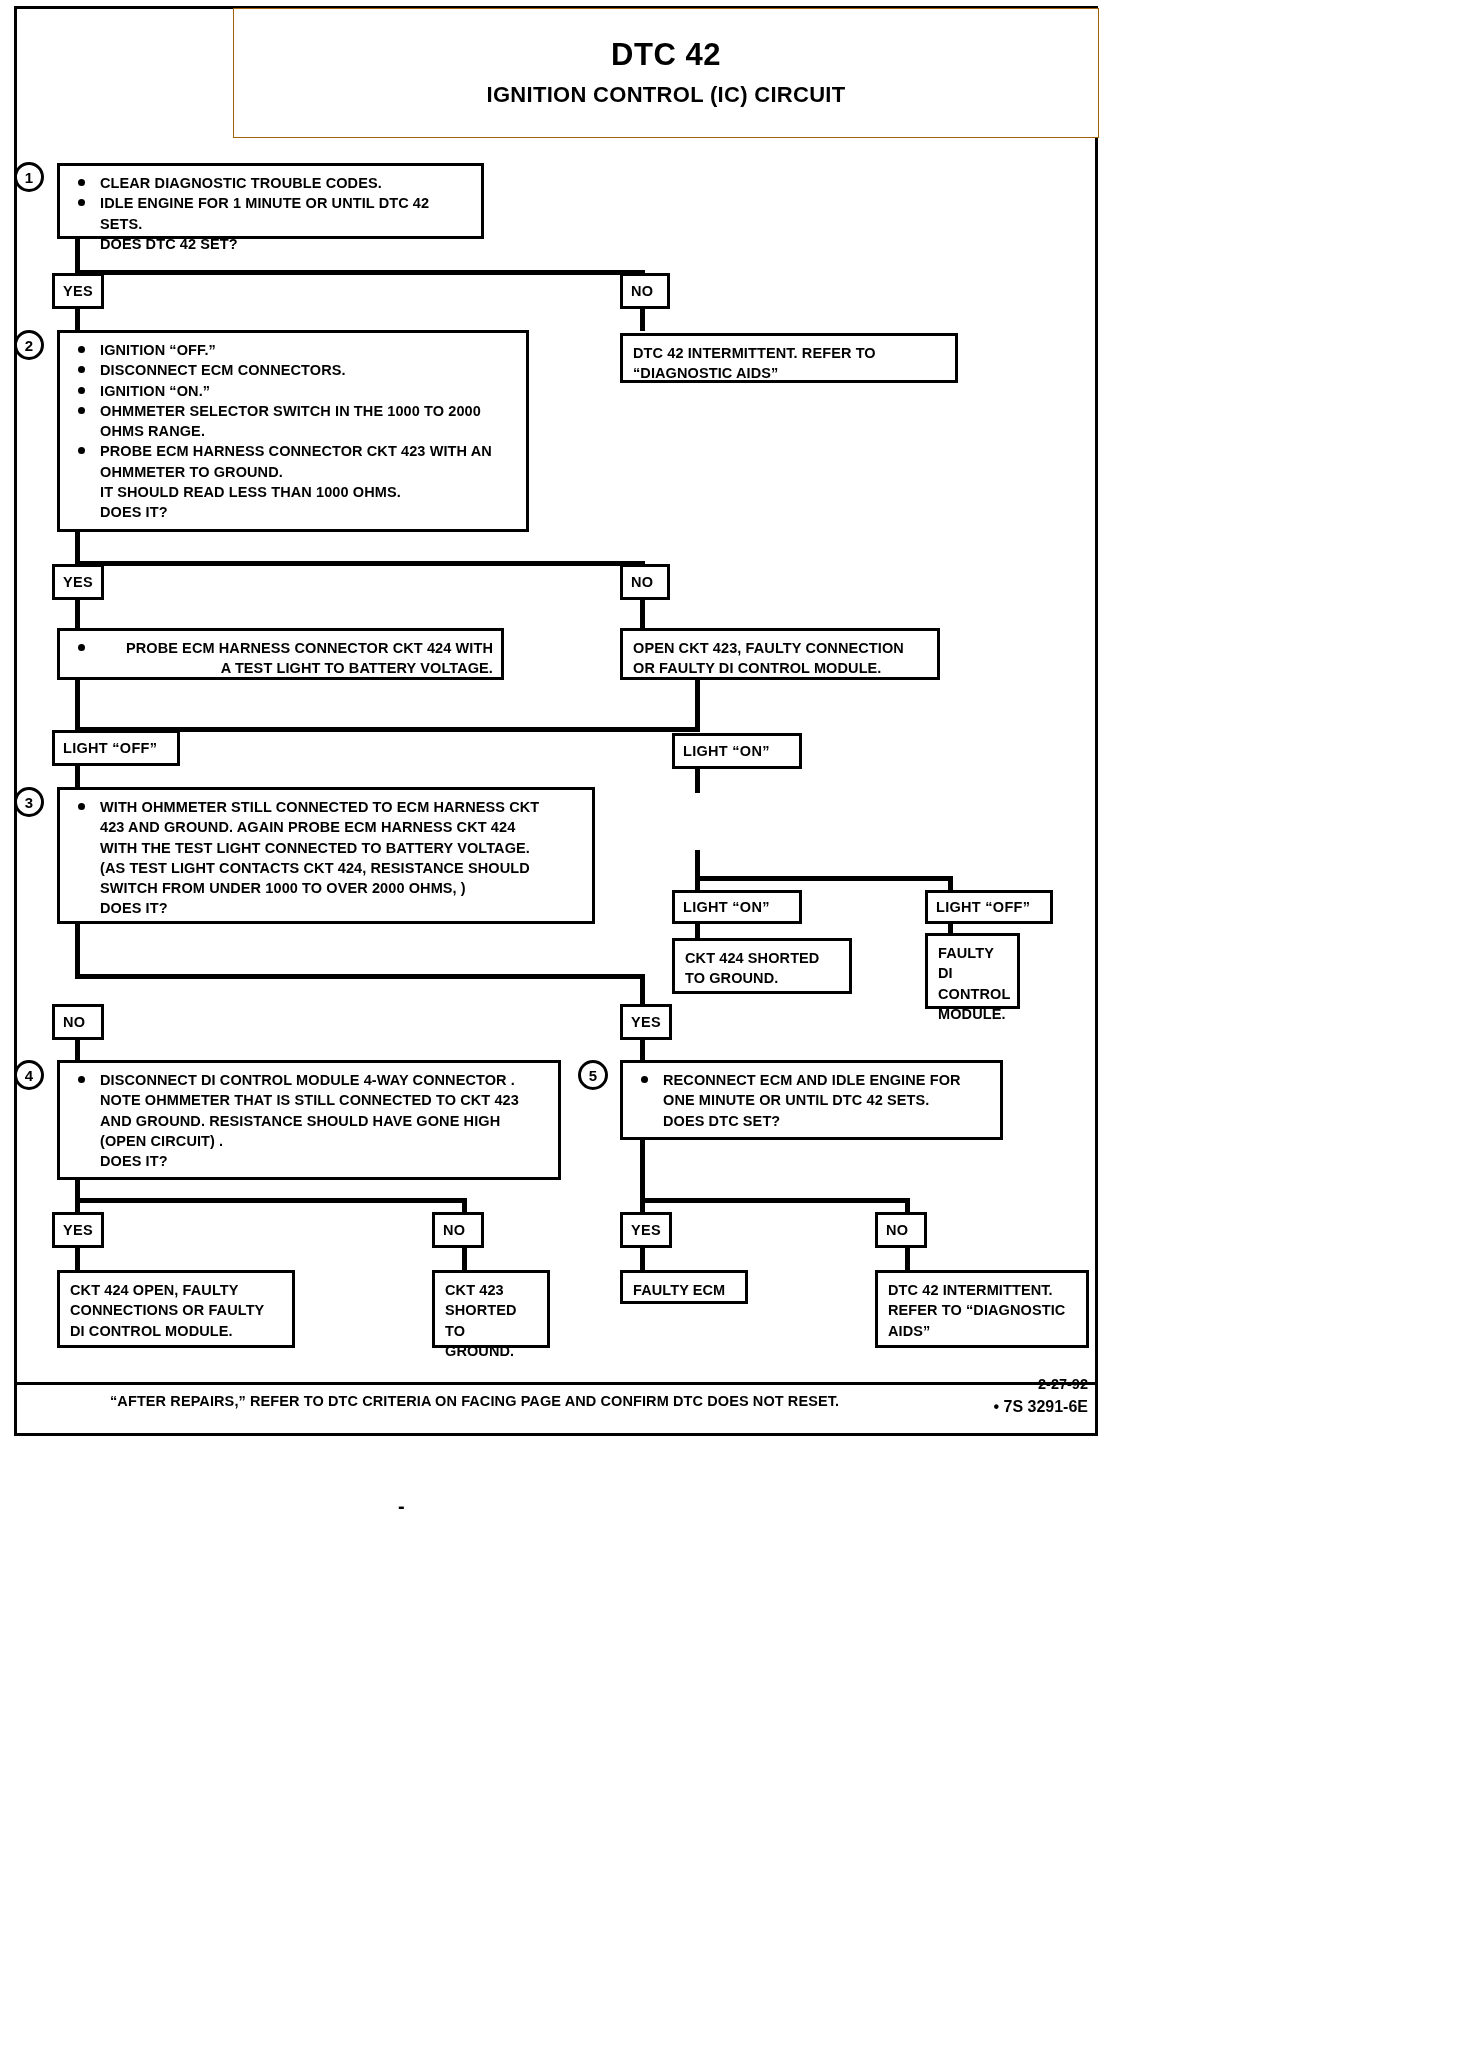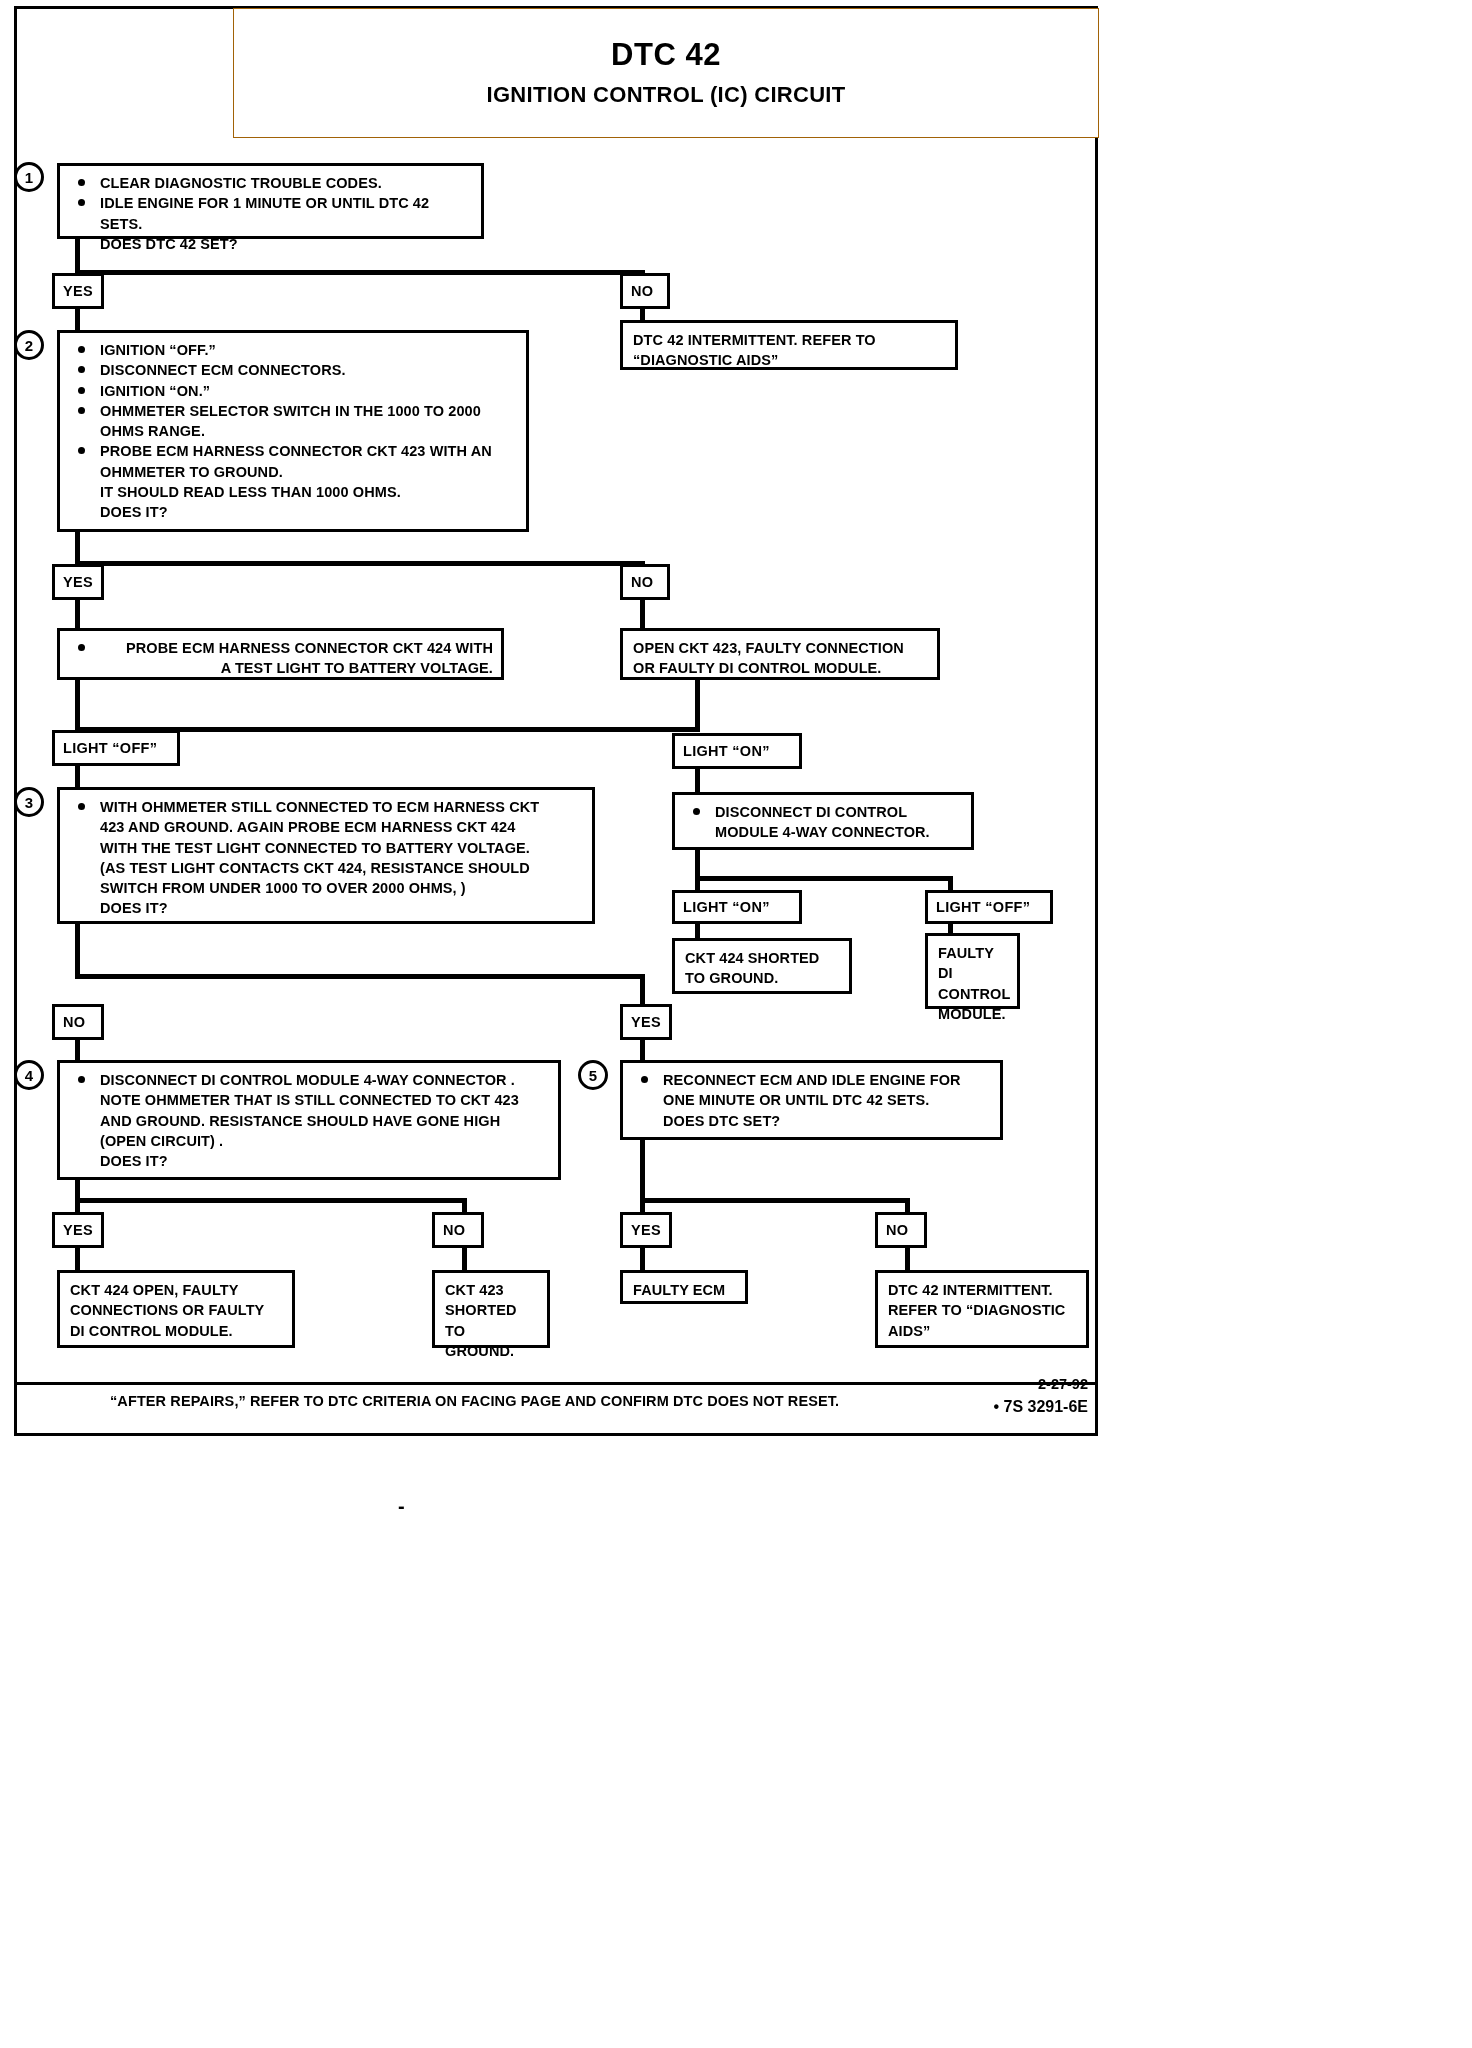--- a/index.html
+++ b/index.html
@@ -87,21 +87,21 @@
   <div class="v" style="left:75px;top:239px;height:34px;"></div>
   <div class="h" style="left:75px;top:270px;width:570px;"></div>
   <div class="v" style="left:640px;top:270px;height:35px;"></div>
 
   <div class="lbl" style="left:52px;top:273px;width:52px;height:36px;">YES</div>
   <div class="lbl" style="left:620px;top:273px;width:50px;height:36px;">NO</div>
 
   <div class="v" style="left:75px;top:309px;height:22px;"></div>
   <div class="v" style="left:640px;top:309px;height:22px;"></div>
 
-  <div class="box" style="left:620px;top:320px;width:338px;height:50px;">
+  <div class="box" style="left:620px;top:333px;width:338px;height:50px;">
     <div>DTC 42 INTERMITTENT.  REFER TO</div>
     <div>“DIAGNOSTIC AIDS”</div>
   </div>
 
   <div class="step-circle" style="left:14px;top:330px;">2</div>
   <div class="box" style="left:57px;top:330px;width:472px;height:202px;">
     <ul class="blist">
       <li>IGNITION “OFF.”</li>
       <li>DISCONNECT ECM CONNECTORS.</li>
       <li>IGNITION “ON.”</li>
@@ -151,26 +151,20 @@
     <ul class="blist">
       <li>WITH OHMMETER STILL CONNECTED TO ECM HARNESS CKT</li>
       <li class="nobul">423 AND GROUND.  AGAIN PROBE ECM HARNESS CKT 424</li>
       <li class="nobul">WITH THE TEST LIGHT CONNECTED TO BATTERY VOLTAGE.</li>
       <li class="nobul">(AS TEST LIGHT CONTACTS CKT 424, RESISTANCE SHOULD</li>
       <li class="nobul">SWITCH FROM UNDER 1000 TO OVER 2000 OHMS, )</li>
       <li class="nobul">DOES IT?</li>
     </ul>
   </div>
 
-  <div class="box" style="left:672px;top:792px;width:302px;height:58px;">
-    <ul class="blist">
-      <li>DISCONNECT DI CONTROL</li>
-      <li class="nobul">MODULE 4-WAY CONNECTOR.</li>
-    </ul>
-  </div>
 
   <div class="v" style="left:695px;top:850px;height:40px;"></div>
   <div class="h" style="left:695px;top:876px;width:258px;"></div>
   <div class="v" style="left:948px;top:876px;height:16px;"></div>
 
   <div class="lbl" style="left:672px;top:890px;width:130px;height:34px;">LIGHT “ON”</div>
   <div class="lbl" style="left:925px;top:890px;width:128px;height:34px;">LIGHT “OFF”</div>
 
   <div class="v" style="left:695px;top:924px;height:16px;"></div>
   <div class="v" style="left:948px;top:924px;height:16px;"></div>

